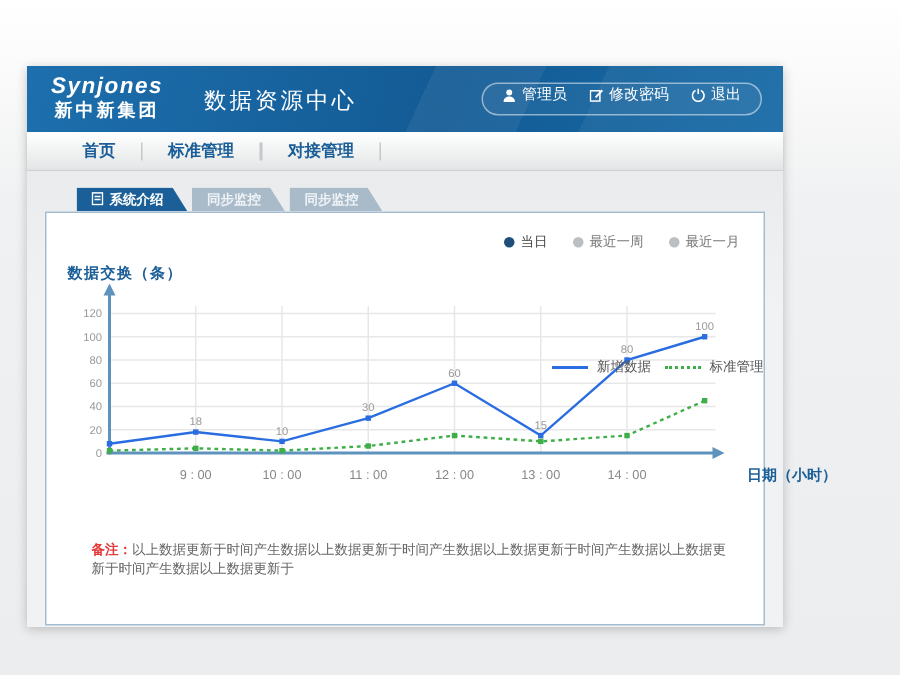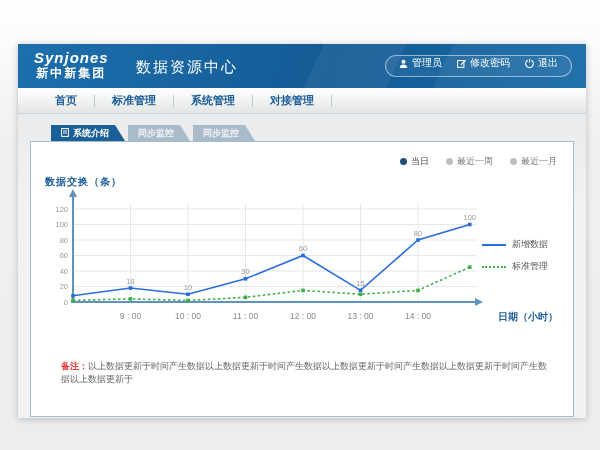--- a/index.html
+++ b/index.html
@@ -1,20 +1,20 @@
 <!DOCTYPE html>
 <html><head>
 <meta charset="utf-8">
 <style>
   * { margin:0; padding:0; box-sizing:border-box; }
   html,body { width:600px; height:450px; overflow:hidden;
     font-family:"Liberation Sans", sans-serif;
     background:linear-gradient(#ffffff 0%, #fbfbfb 10%, #f0f1f2 30%, #ebedee 100%); }
 
-  .window { position:absolute; left:18px; top:44px; width:568px; height:374px;
+  .window { position:absolute; left:18px; top:44px; width:504px; height:374px;
     background:#f4f5f6; box-shadow:0 1px 7px rgba(0,0,0,.22); }
 
   
   .header { position:relative; height:44px; overflow:hidden;
     background:linear-gradient(105deg,#1d6fad 0%,#135b95 55%,#176AA6 100%); }
   .header::after { content:""; position:absolute; inset:0;
     background:linear-gradient(115deg, transparent 52%, rgba(255,255,255,.06) 52%,
       rgba(255,255,255,.06) 66%, transparent 66%, transparent 74%, rgba(255,255,255,.05) 74%); }
   .logo { position:absolute; left:16px; top:5px; color:#fff; text-align:center; z-index:2; }
   .logo .en { font-size:15px; font-weight:bold; letter-spacing:1px; font-style:italic; line-height:17px; }
@@ -55,21 +55,21 @@
   .radio .dot { width:7px; height:7px; border-radius:50%; background:#bcbfc1; }
   .radio.selected .dot { background:#1f4e7a; }
   .radio.selected { color:#444;text-align:center; }
 
   .y-title { position:absolute; top:33px; left:14px; font-size:10px; font-weight:bold;
     color:#1c5f98; letter-spacing:1px; }
 
   .chart-wrap { position:absolute; top:46px; left:0; width:540px; height:165px; }
 
   
-  .legend { position:absolute; top:96px; right:25px; display:flex; flex-direction:column; gap:9px; }
+  .legend { position:absolute; top:96px; right:0; display:flex; flex-direction:row; gap:9px; }
   .legend .row { display:flex; align-items:center; gap:6px; font-size:9px; color:#555; }
   .legend .swatch { width:24px; height:0; }
   .legend .swatch.solid  { border-top:2px solid #2a6de0; }
   .legend .swatch.dotted { border-top:2px dotted #3fae49; }
 
   
   .note { position:absolute; top:218px; left:30px; right:18px; font-size:9px;
     color:#666; line-height:13px; }
   .note .label { color:#e03a3a; font-weight:bold; }
 </style>
@@ -113,21 +113,20 @@
         <span>退出</span>
       </div>
     </div>
   </div>
 
   <div class="navbar">
     <div class="nav-item">首页</div>
     <div class="nav-sep"></div>
     <div class="nav-item">标准管理</div>
     <div class="nav-sep"></div>
-    <div class="nav-item">系统管理</div>
     <div class="nav-sep"></div>
     <div class="nav-item">对接管理</div>
     <div class="nav-sep"></div>
   </div>
 
   <div class="content">
     <div class="tabs">
       <div class="tab active">
         <span>
           <svg width="8" height="9" viewBox="0 0 8 9">

